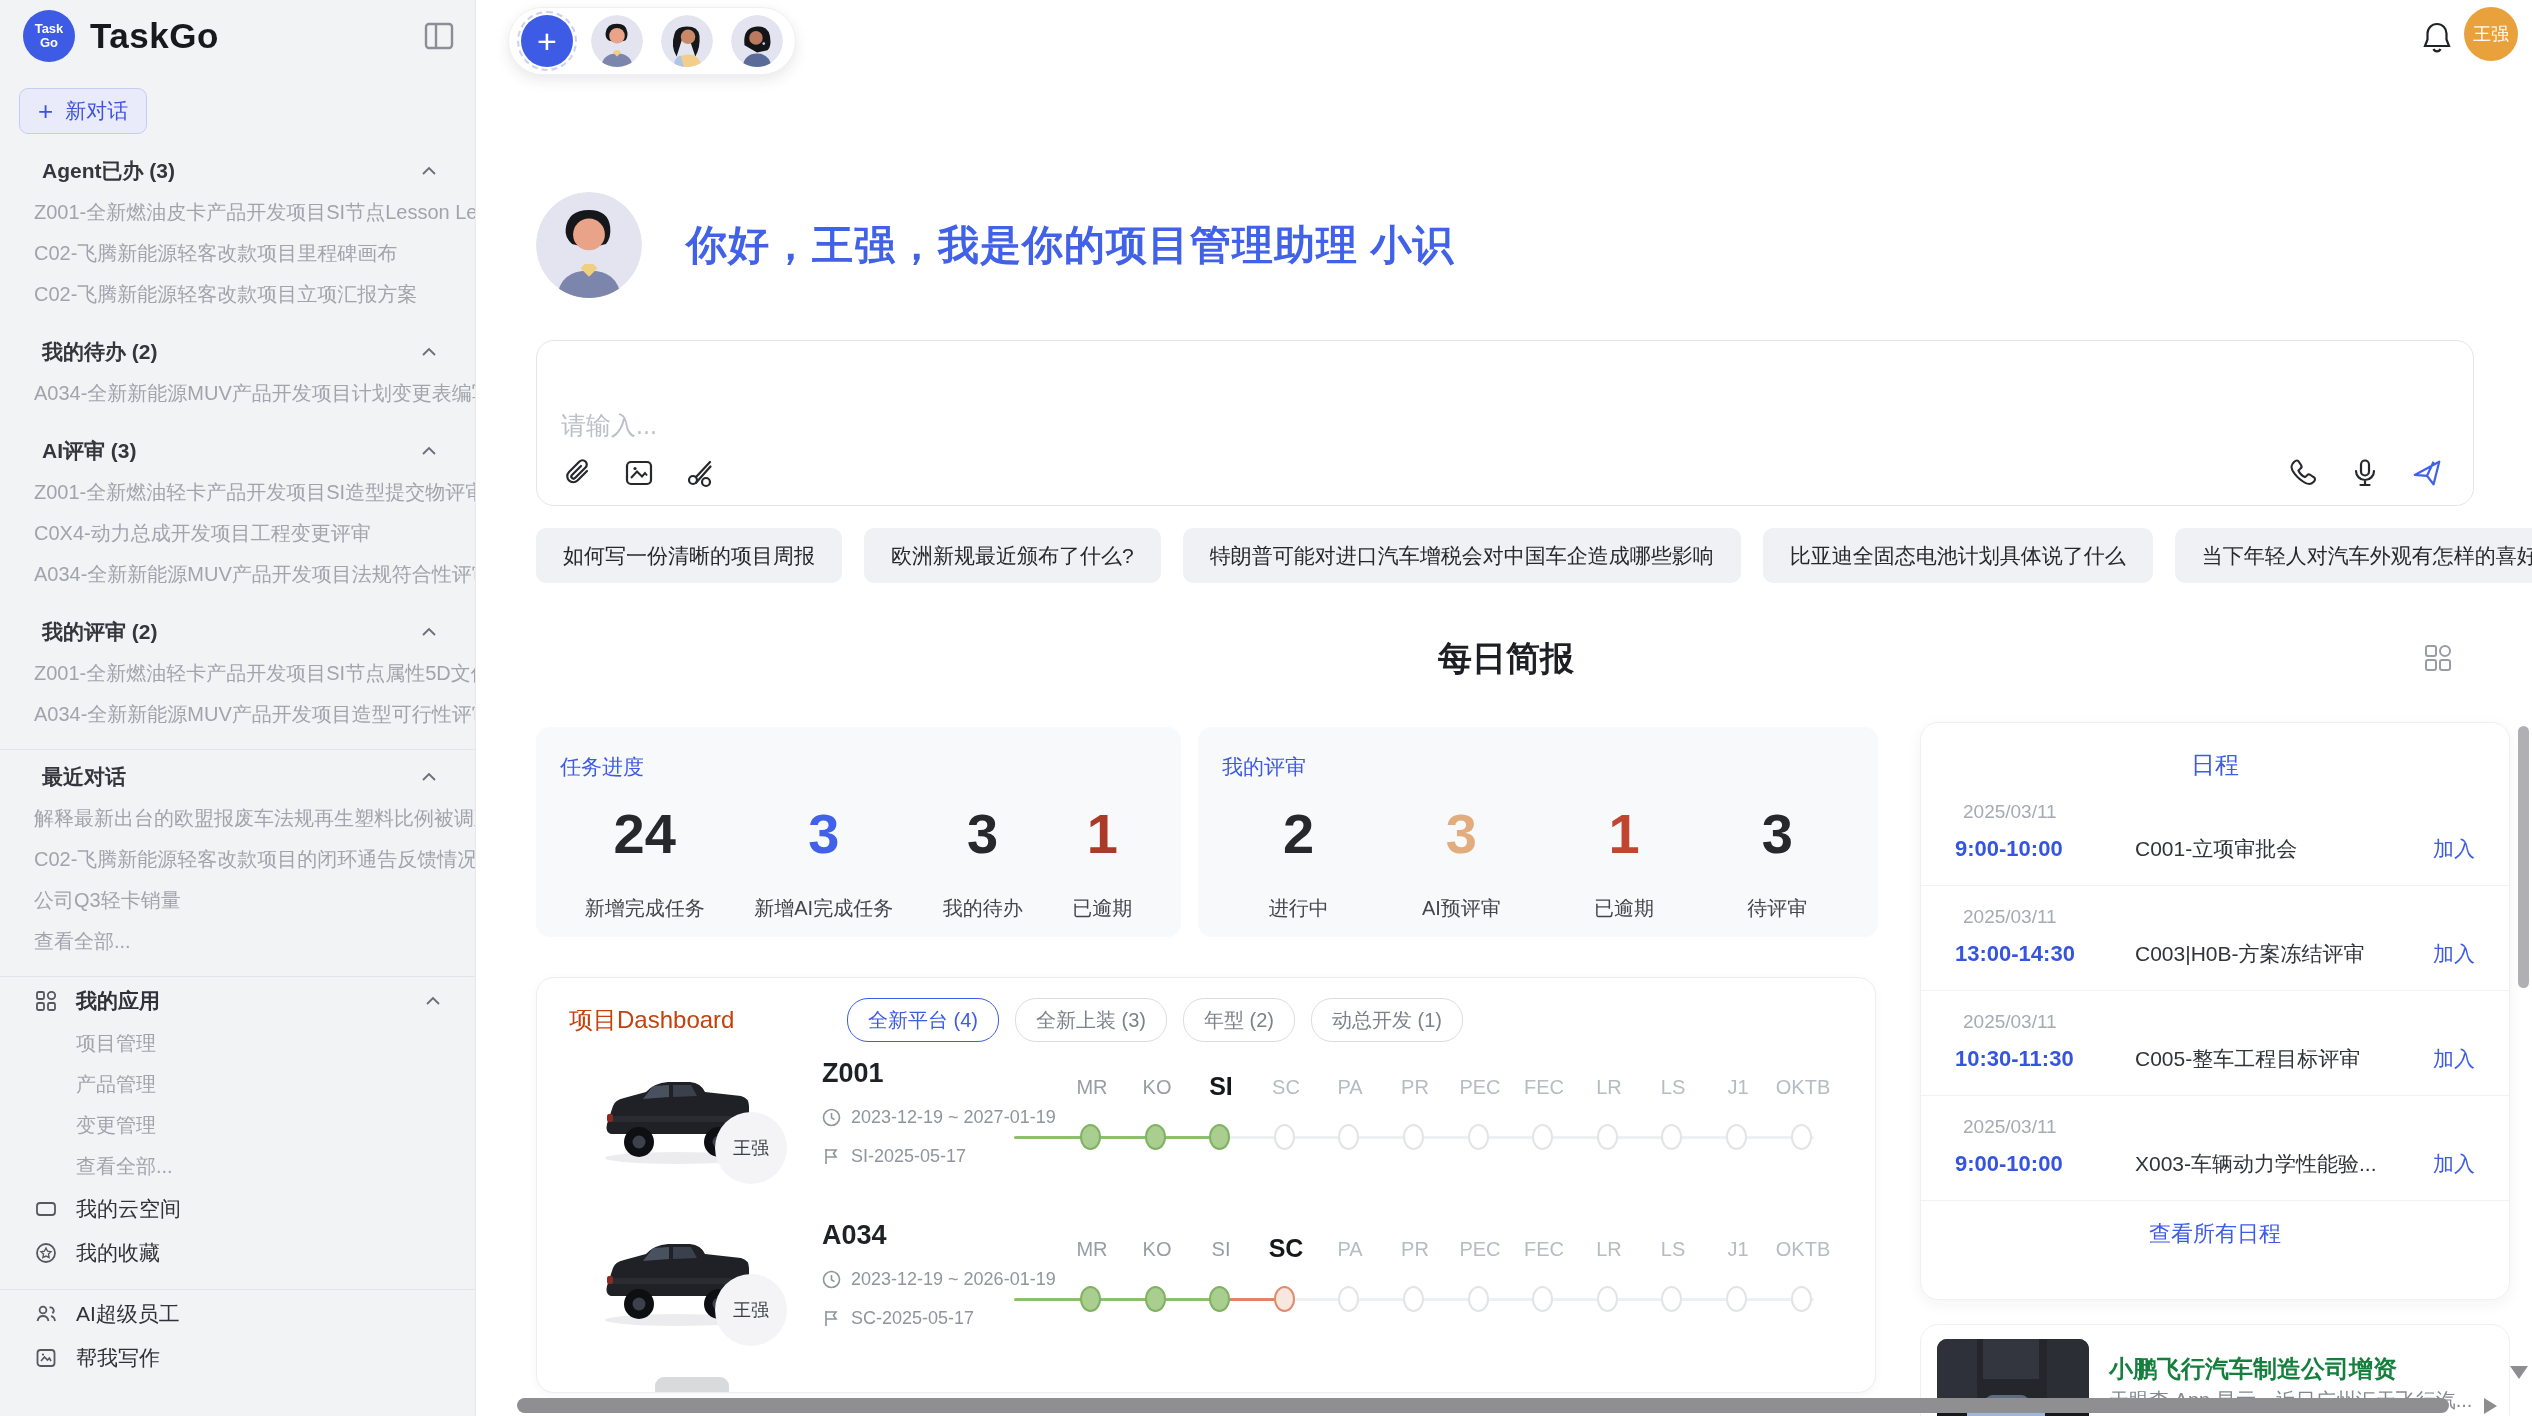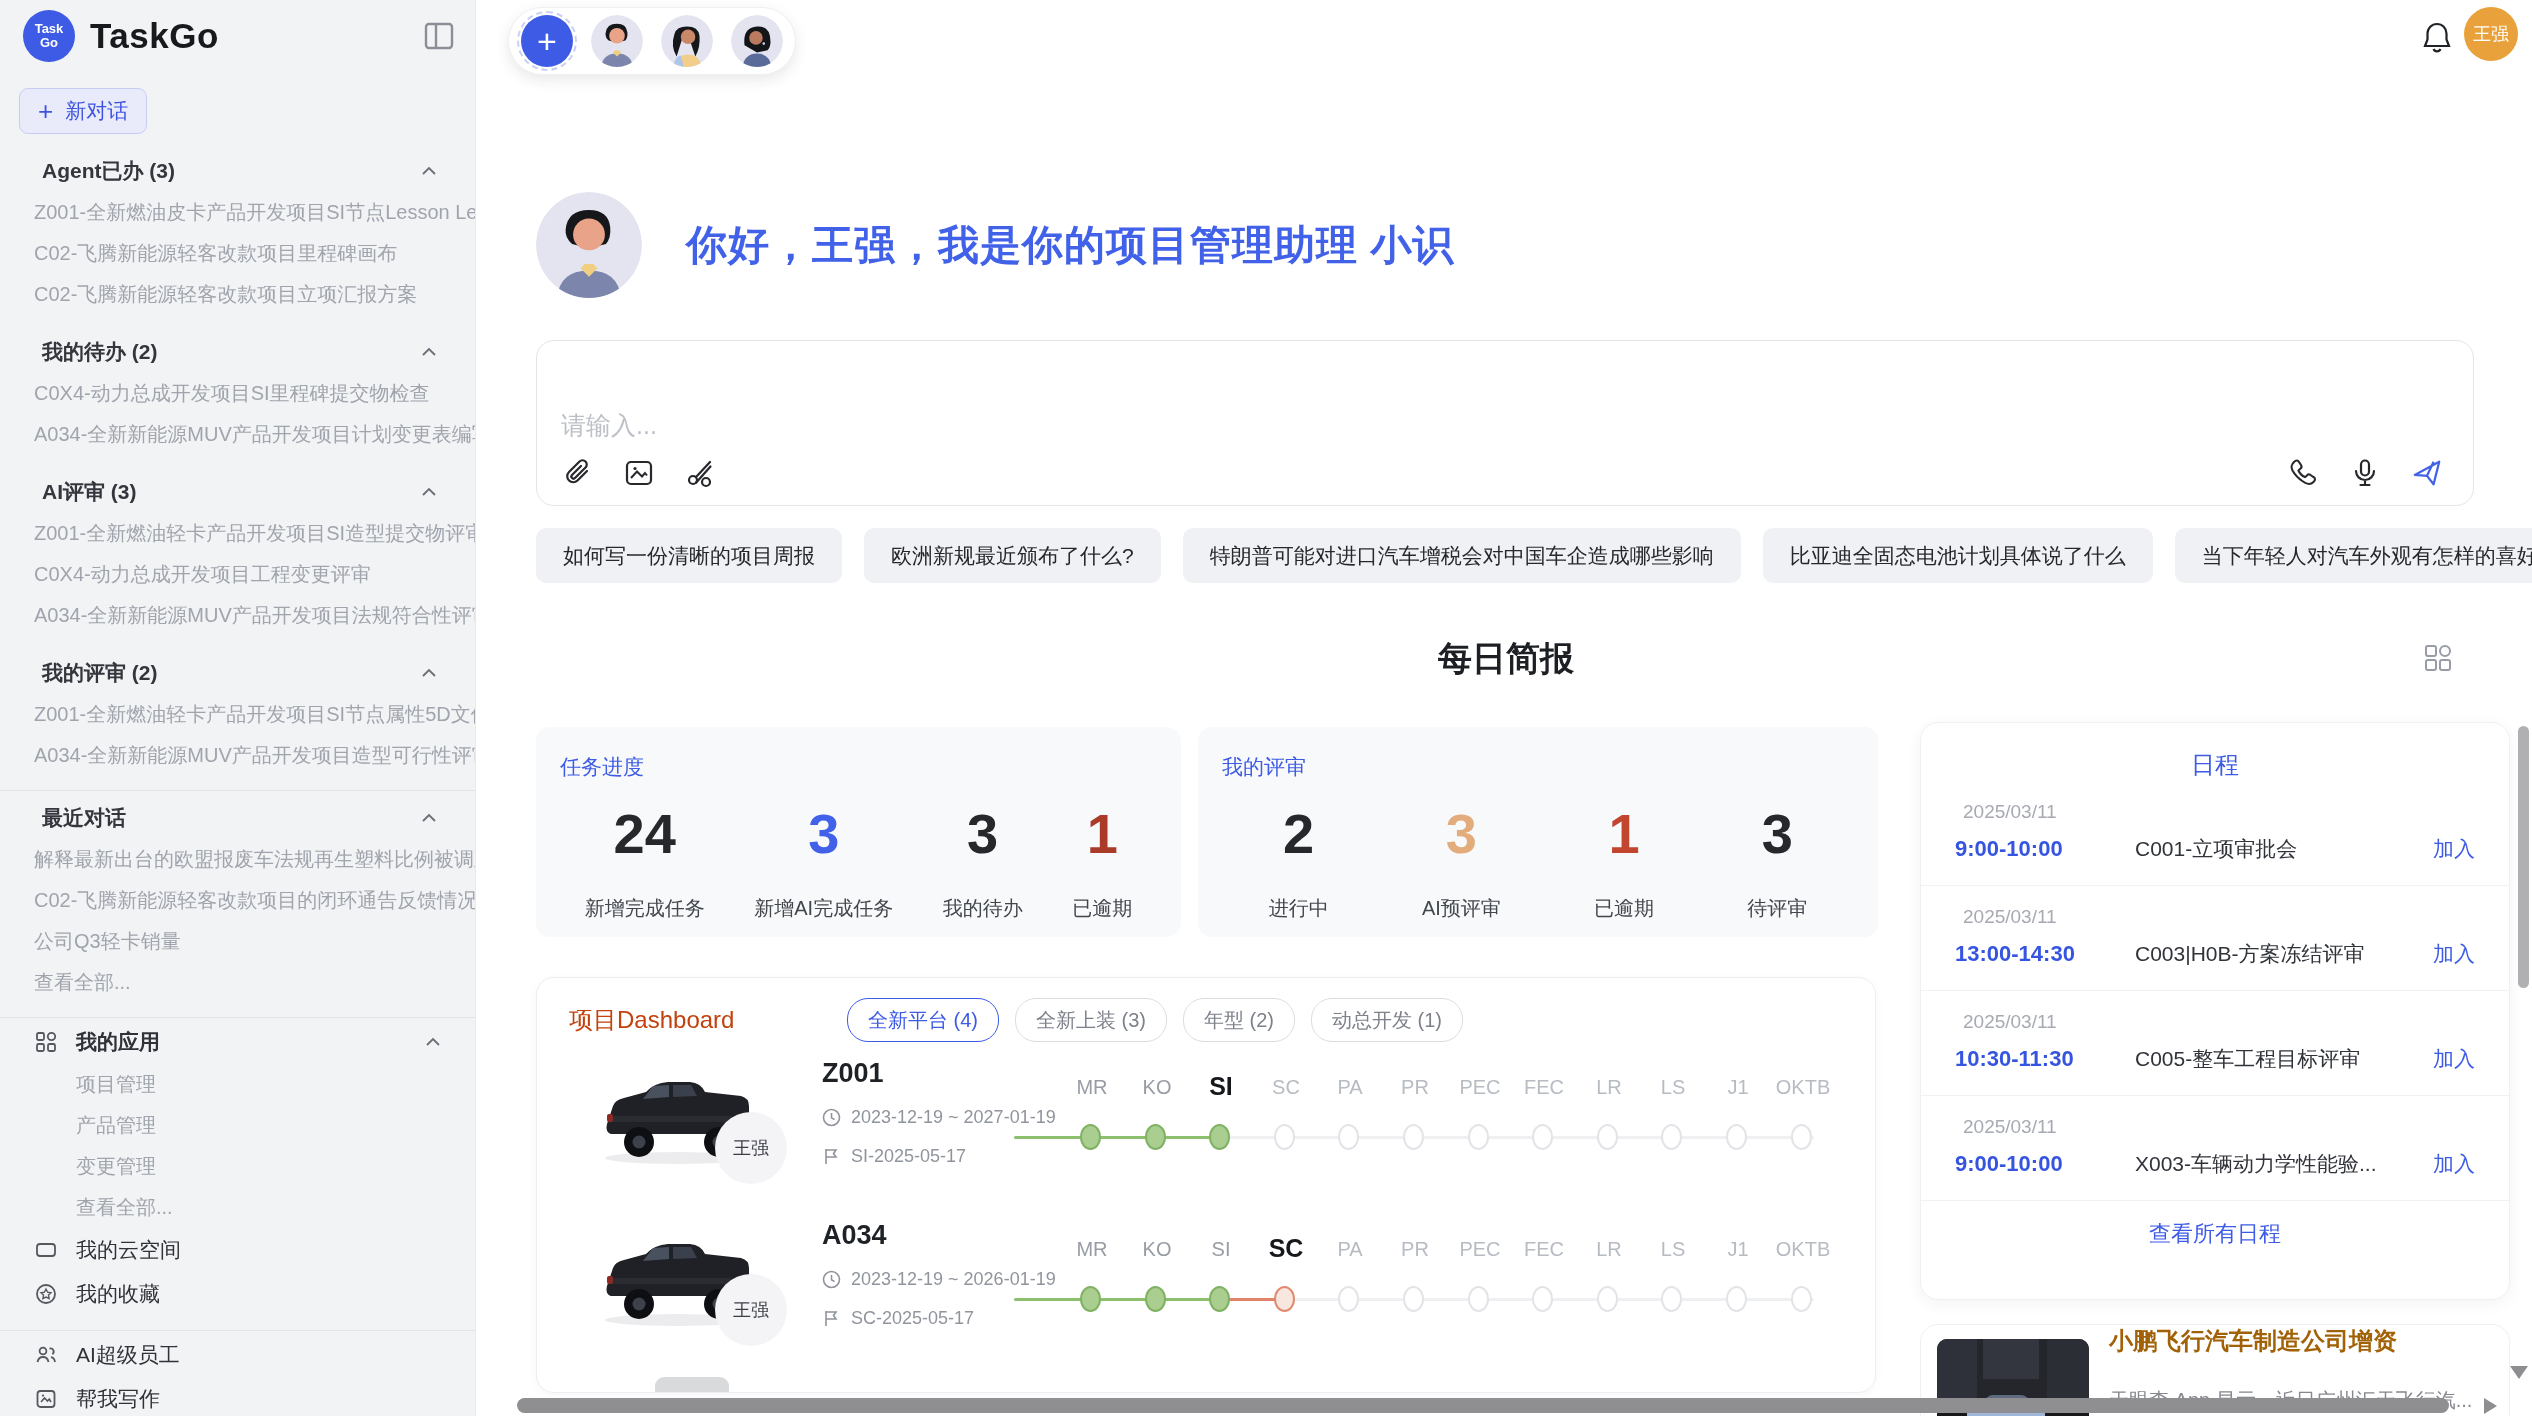--- a/index.html
+++ b/index.html
@@ -81,21 +81,21 @@
   .sch-item:last-of-type{border-bottom:1.5px solid #F5F6F8;}
   .sch-date{font-size:19px;color:#A6AAB2;margin-left:8px;}
   .sch-row{display:flex;align-items:center;margin-top:12px;}
   .sch-time{width:180px;font-size:22px;font-weight:700;color:#3555E0;}
   .sch-name{flex:1;font-size:21px;color:#303339;white-space:nowrap;overflow:hidden;}
   .sch-join{font-size:21px;color:#3D5BE5;cursor:pointer;}
   .sched-footer{text-align:center;font-size:22px;color:#3D5BE5;padding-top:18px;cursor:pointer;}
   
   .news{position:absolute;left:1444px;top:1324px;width:590px;height:130px;background:#fff;border:1.5px solid #EFF0F3;border-radius:18px;box-sizing:border-box;overflow:hidden;}
   .news-img{position:absolute;left:16px;top:14px;width:152px;height:108px;border-radius:10px;overflow:hidden;}
-  .news-title{position:absolute;left:188px;top:0;font-size:24px;font-weight:700;color:#a16207;}
+  .news-title{position:absolute;left:188px;top:28px;font-size:24px;font-weight:700;color:#15803d;}
   .news-snippet{position:absolute;left:188px;top:62px;width:380px;font-size:20px;color:#85888F;white-space:nowrap;overflow:hidden;}
   
   .hscroll{position:absolute;left:41px;top:1398px;width:1932px;height:15px;background:#8F8F92;border-radius:8px;cursor:pointer;}
   .h-arrow{position:absolute;left:2008px;top:1398px;width:0;height:0;border-top:8px solid transparent;border-bottom:8px solid transparent;border-left:13px solid #8E8E90;cursor:pointer;}
   .v-arrow{position:absolute;left:2034px;top:1366px;width:0;height:0;border-left:9px solid transparent;border-right:9px solid transparent;border-top:13px solid #8E8E90;cursor:pointer;}
   .vscroll{position:absolute;left:2042px;top:726px;width:11px;height:262px;background:#B0B0B3;border-radius:6px;cursor:pointer;}
   svg{display:block;}
 </style>
 </head>
 <body>
@@ -131,21 +131,20 @@
     <div class="s-item">C02-飞腾新能源轻客改款项目立项汇报方案</div>
   </div>
 
   <div class="sec">
     <div class="sec-h">
       <span>我的待办 (2)</span>
       <svg class="chev" viewBox="0 0 16 10">
           <polyline points="2,8 8,2 14,8" fill="none" stroke="#6A6E76" stroke-width="1.8"></polyline>
         </svg>
     </div>
-    <div class="s-item">C0X4-动力总成开发项目SI里程碑提交物检查</div>
     <div class="s-item">A034-全新新能源MUV产品开发项目计划变更表编写</div>
   </div>
 
   <div class="sec">
     <div class="sec-h">
       <span>AI评审 (3)</span>
       <svg class="chev" viewBox="0 0 16 10">
           <polyline points="2,8 8,2 14,8" fill="none" stroke="#6A6E76" stroke-width="1.8"></polyline>
         </svg>
     </div>

